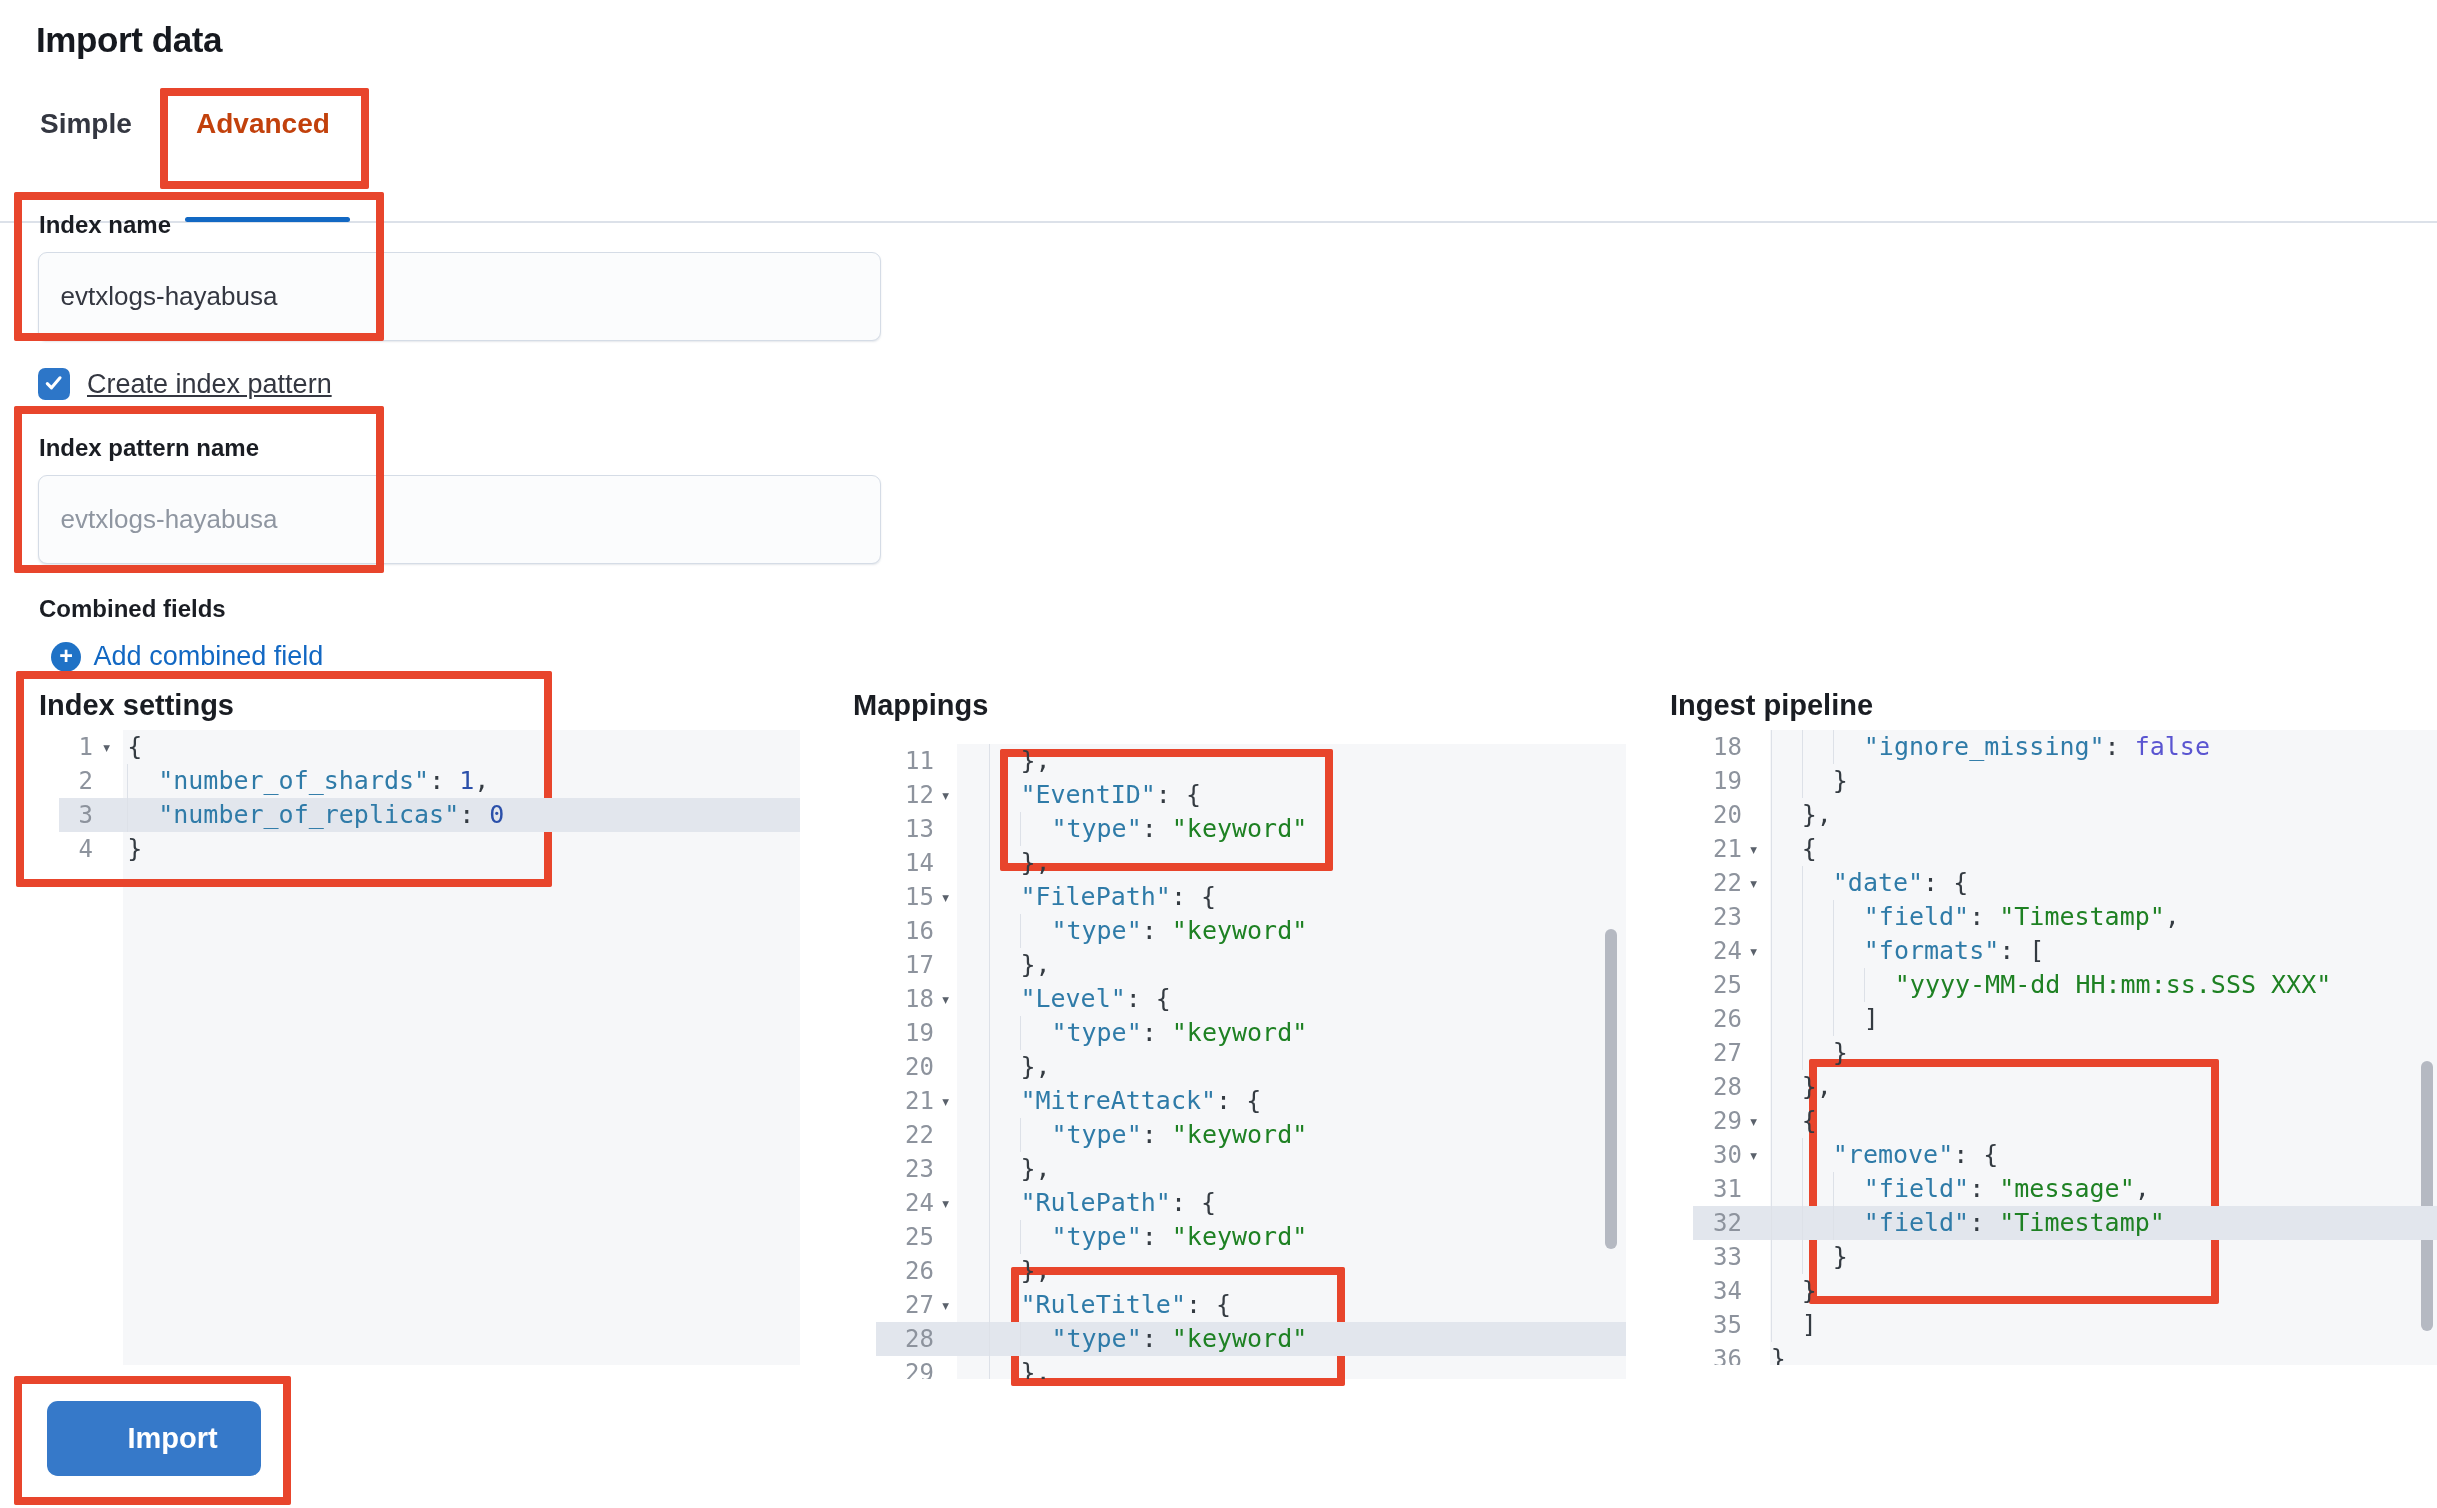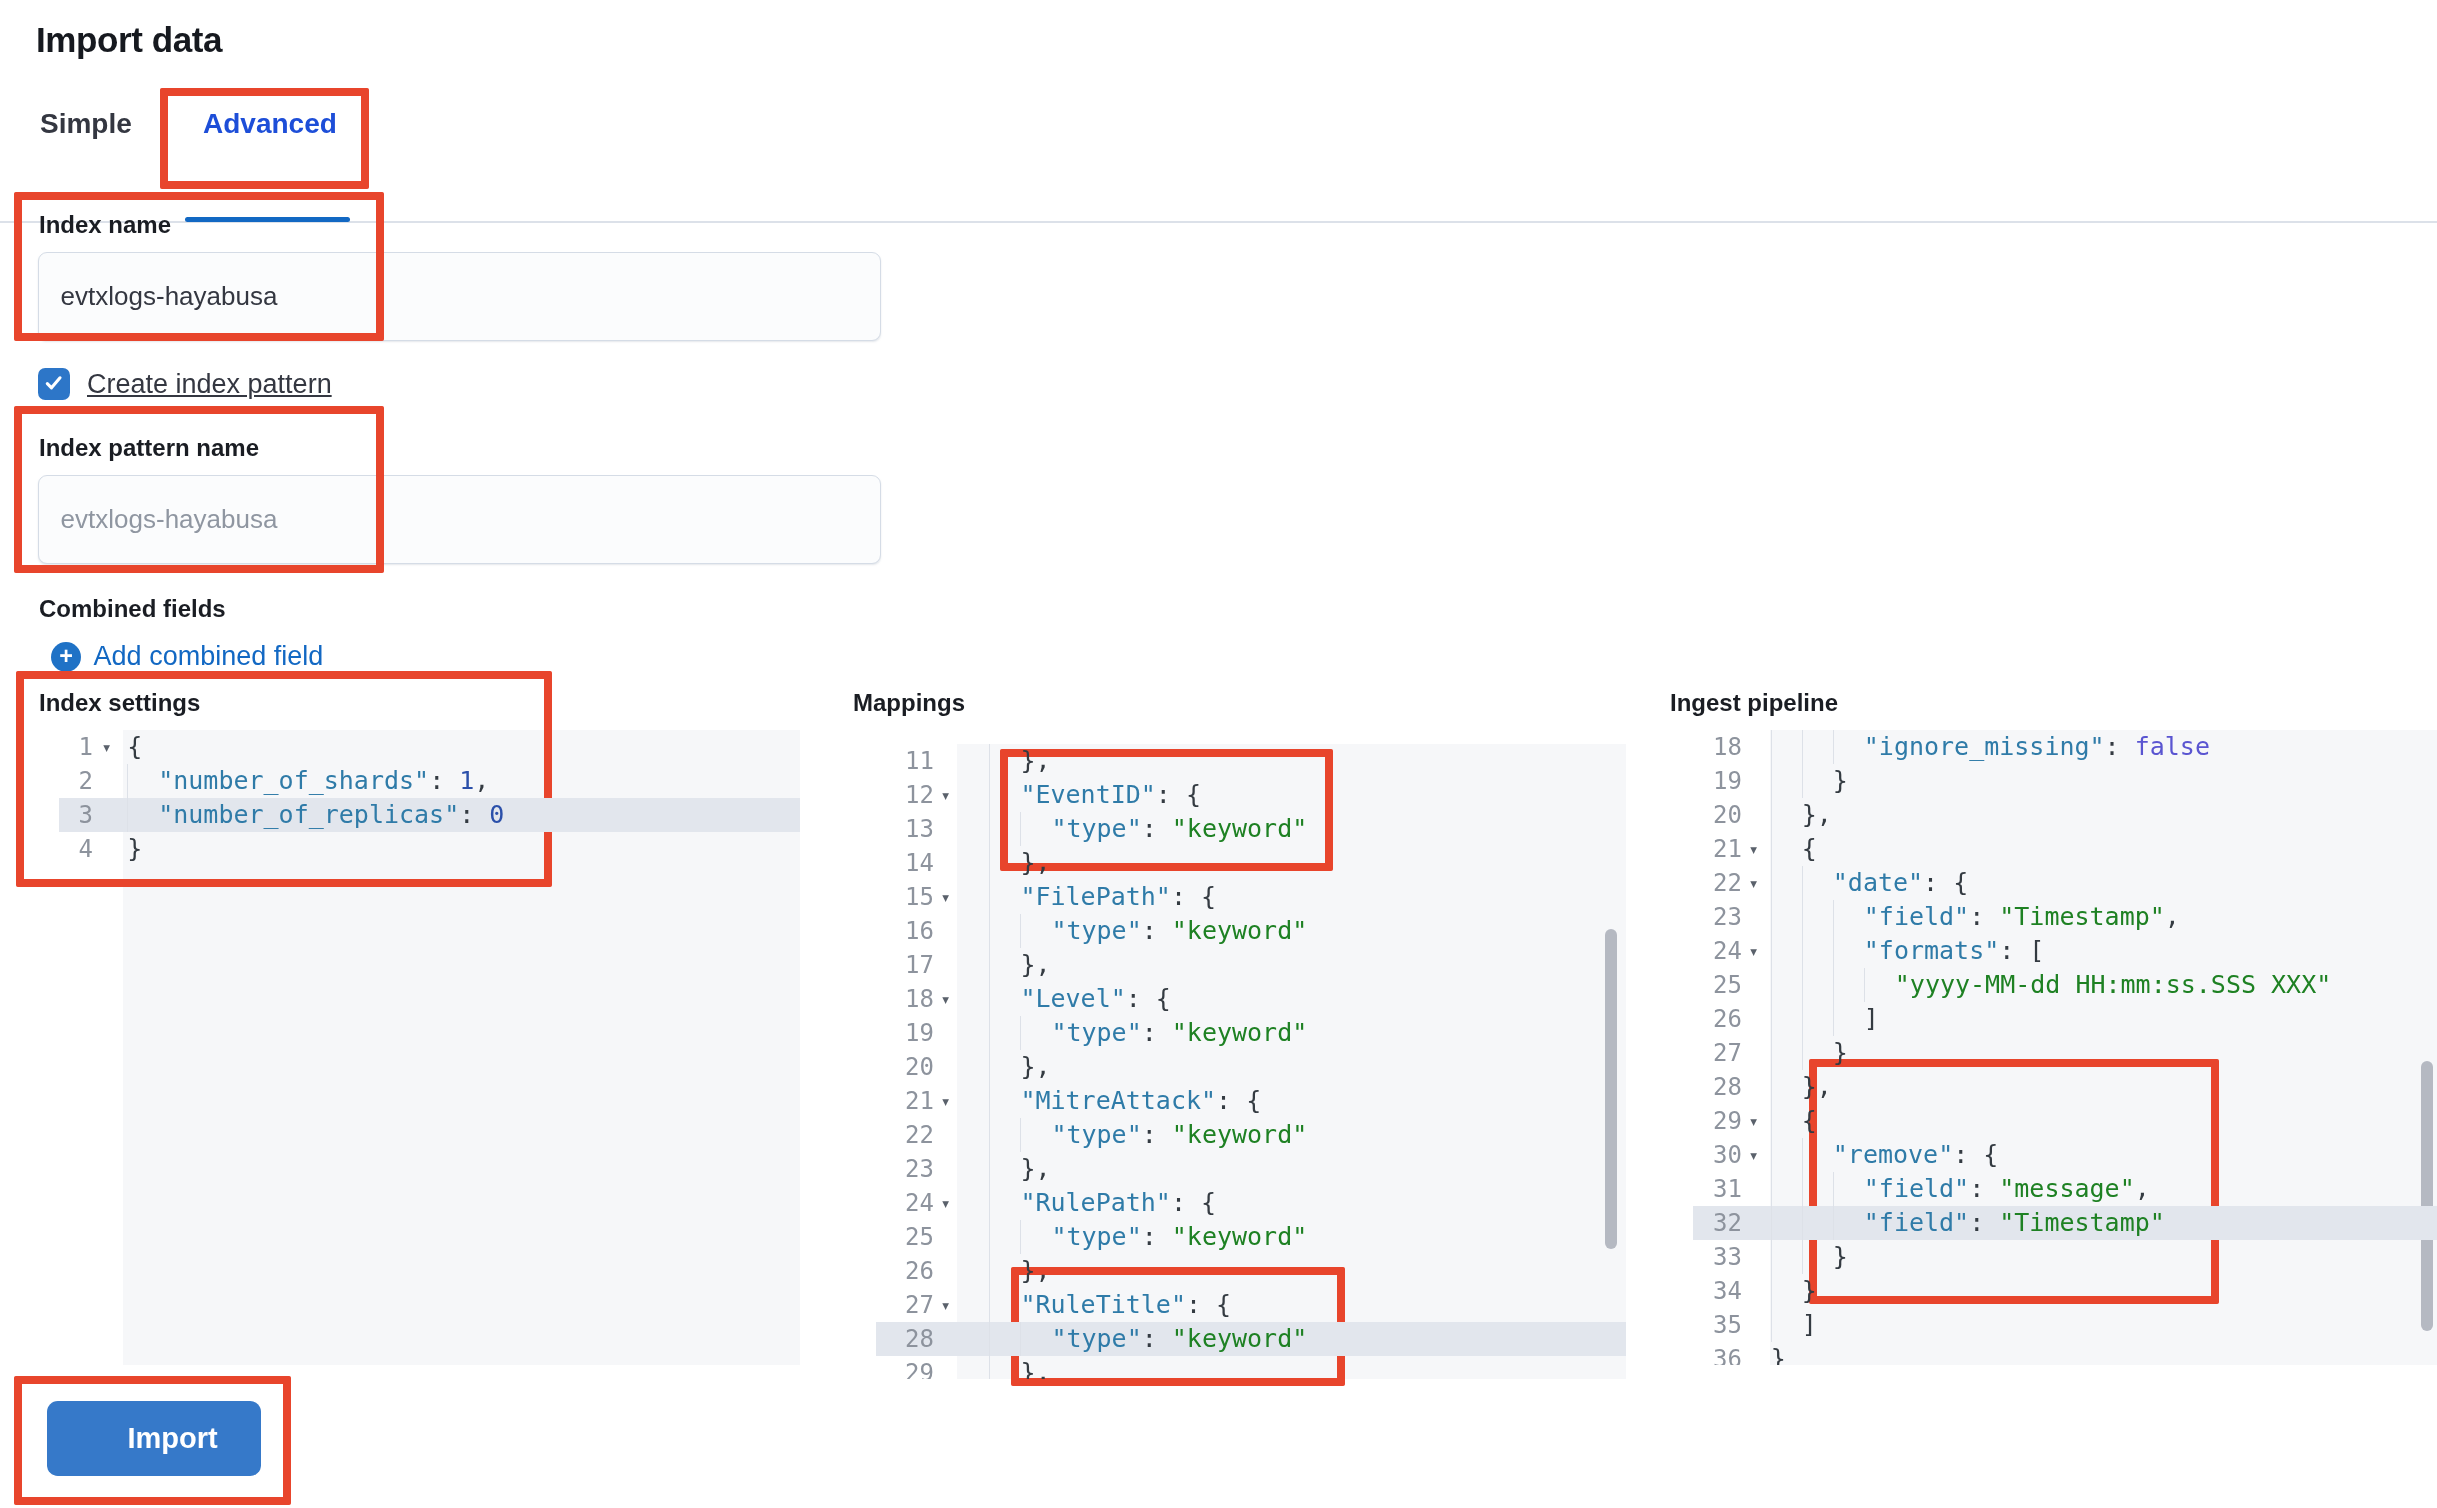--- a/index.html
+++ b/index.html
@@ -5,31 +5,31 @@
   * { margin:0; padding:0; box-sizing:border-box; }
   html,body { width:2438px; height:1508px; background:#ffffff; overflow:hidden;
               font-family:"Liberation Sans", sans-serif; }
   body { position:relative; }
 
   
   .page-title { position:absolute; left:36px; top:20px; font-size:35px; font-weight:700;
                 color:#16191f; letter-spacing:-0.4px; }
   .tab { position:absolute; top:108px; font-size:28px; font-weight:700; cursor:pointer; }
   .tab-simple { left:40px; color:#343741; }
-  .tab-advanced { left:203px; color:#1d4ed8;text-align:center; }
+  .tab-advanced { left:196px; color:#c2410c;text-align:center; }
   .tab-divider { position:absolute; left:0; top:221px; width:2438px; height:1.8px; background:#dce1e9; }
   .tab-underline { position:absolute; left:185px; top:217px; width:165px; height:5.4px;
                    background:#1268c3; border-radius:2.7px; }
 
   
   .field-label { position:absolute; font-size:24px; font-weight:700; color:#1a1d23; }
   .lbl-index-name { left:39px; top:211px; }
   .lbl-index-pattern { left:39px; top:434px; }
   .lbl-combined { left:39px; top:595px;text-align:center; }
-  .lbl-editor { position:absolute; top:689px; font-size:24px; font-weight:700; color:#1a1d23; }
+  .lbl-editor { position:absolute; top:689px; font-size:29px; font-weight:700; color:#1a1d23; }
 
   .text-input { position:absolute; left:38px; width:843px; height:89px; border-radius:9px;
                 background:#fbfcfd; border:1.8px solid #d5dce6; font-size:26px; padding:0 21.6px;
                 color:#343741; font-family:"Liberation Sans", sans-serif; outline:none;
                 box-shadow:0 1.8px 1.8px -0.9px rgba(152,162,179,.25); }
   .text-input::placeholder { color:#8f96a1; opacity:1; }
   #index-name-input { top:252px; }
   #index-pattern-input { top:475px; }
 
   .checkbox { position:absolute; left:38px; top:368px; width:32px; height:32px;

